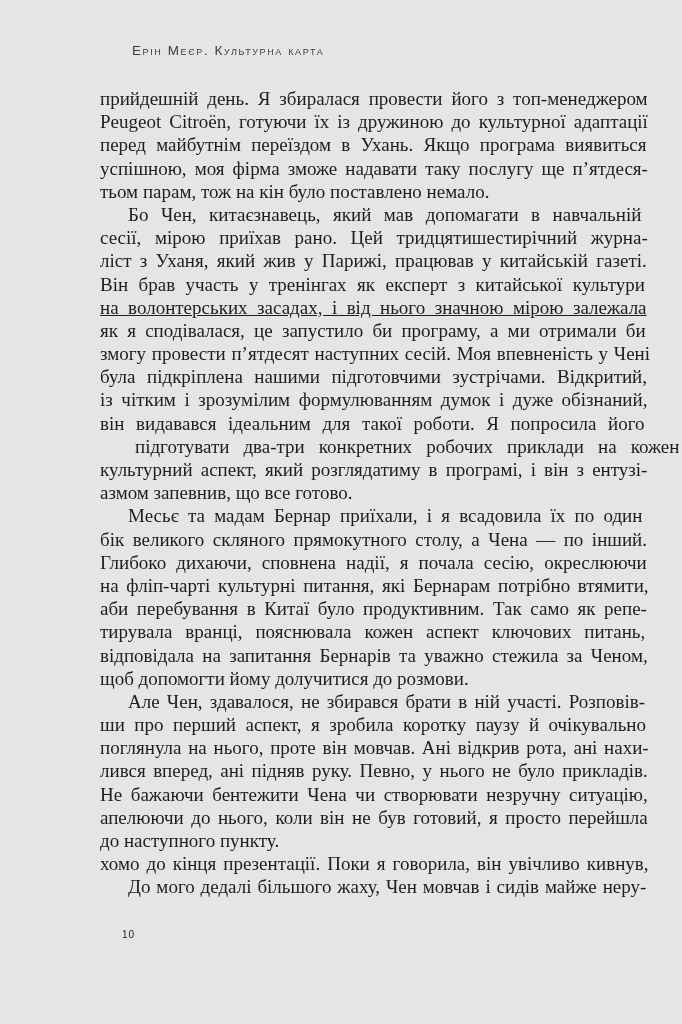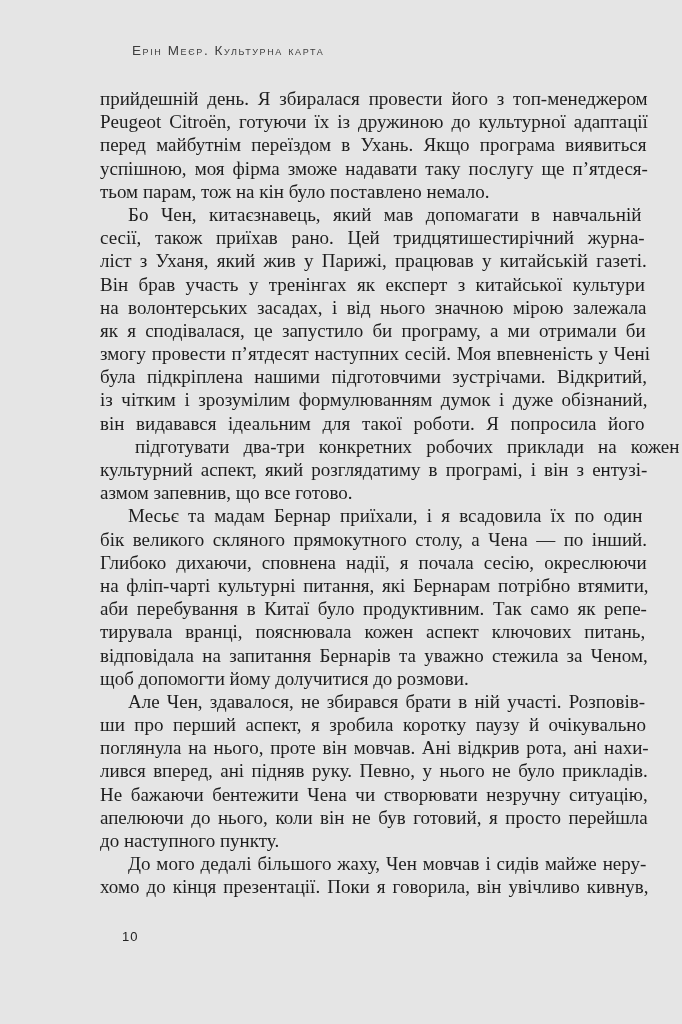--- a/index.html
+++ b/index.html
@@ -37,42 +37,42 @@
     line-height: 23.2px;
     white-space: nowrap;
     text-align: left;
   }
   .text-line.indent { padding-left: 28px; }
   .page-number {
     position: absolute;
     left: 122px;
     top: 929px;
     font-family: "Liberation Sans", "DejaVu Sans", sans-serif;
-    font-size: 13px;
+    font-size: 10px;
     letter-spacing: 1px;
     color: #222222;
   }
 </style>
 </head>
 <body>
 
 <div class="page" style="background: #e5e5e5;">
   <div class="running-header" style="color: rgb(61, 61, 61);">Ерін Меєр. Культурна карта</div>
 
   <div class="body-text" id="body-text" style="color: rgb(30, 30, 30);">
       <div class="text-line" style="word-spacing: 4.11384px;">прийдешній день. Я збиралася провести його з топ-менеджером</div>
       <div class="text-line" style="word-spacing: 3.29688px;">Peugeot Citroën, готуючи їх із дружиною до культурної адаптації</div>
       <div class="text-line" style="word-spacing: 5.5067px;">перед майбутнім переїздом в Ухань. Якщо програма виявиться</div>
       <div class="text-line" style="word-spacing: 3.26562px;">успішною, моя фірма зможе надавати таку послугу ще п’ятдеся-</div>
       <div class="text-line">тьом парам, тож на кін було поставлено немало.</div>
       <div class="text-line indent" style="word-spacing: 7.73214px;">Бо Чен, китаєзнавець, який мав допомагати в навчальній</div>
-      <div class="text-line" style="word-spacing: 8.91146px;">сесії, також приїхав рано. Цей тридцятишестирічний журна-</div>
+      <div class="text-line" style="word-spacing: 8.91146px;">сесії, мірою приїхав рано. Цей тридцятишестирічний журна-</div>
       <div class="text-line" style="word-spacing: 3.54844px;">ліст з Уханя, який жив у Парижі, працював у китайській газеті.</div>
       <div class="text-line" style="word-spacing: 5.68229px;">Він брав участь у тренінгах як експерт з китайської культури</div>
-      <div class="text-line" style="word-spacing: 4.72656px;">на волонтерських засадах, і від нього значною мірою залежала</div>
+      <div class="text-line" style="word-spacing: 4.72656px; text-decoration: underline;">на волонтерських засадах, і від нього значною мірою залежала</div>
       <div class="text-line" style="word-spacing: 4.48438px;">як я сподівалася, це запустило би програму, а ми отримали би</div>
       <div class="text-line" style="word-spacing: 1.00195px;">змогу провести п’ятдесят наступних сесій. Моя впевненість у Чені</div>
       <div class="text-line" style="word-spacing: 6.75312px;">була підкріплена нашими підготовчими зустрічами. Відкритий,</div>
       <div class="text-line" style="word-spacing: 3.79297px;">із чітким і зрозумілим формулюванням думок і дуже обізнаний,</div>
       <div class="text-line" style="word-spacing: 6.86719px;">він видавався ідеальним для такої роботи. Я попросила його</div>
       <div class="text-line" style="word-spacing: 9.3125px; margin-left: 35px;">підготувати два-три конкретних робочих приклади на кожен</div>
       <div class="text-line" style="word-spacing: 3.35243px;">культурний аспект, який розглядатиму в програмі, і він з ентузі-</div>
       <div class="text-line">азмом запевнив, що все готово.</div>
       <div class="text-line indent" style="word-spacing: 4.47969px;">Месьє та мадам Бернар приїхали, і я всадовила їх по один</div>
       <div class="text-line" style="word-spacing: 3.75521px;">бік великого скляного прямокутного столу, а Чена — по інший.</div>
@@ -82,18 +82,18 @@
       <div class="text-line" style="word-spacing: 8.11198px;">тирувала вранці, пояснювала кожен аспект ключових питань,</div>
       <div class="text-line" style="word-spacing: 3.52539px;">відповідала на запитання Бернарів та уважно стежила за Ченом,</div>
       <div class="text-line">щоб допомогти йому долучитися до розмови.</div>
       <div class="text-line indent" style="word-spacing: 2.48611px;">Але Чен, здавалося, не збирався брати в ній участі. Розповів-</div>
       <div class="text-line" style="word-spacing: 4.72396px;">ши про перший аспект, я зробила коротку паузу й очікувально</div>
       <div class="text-line" style="word-spacing: 1.975px;">поглянула на нього, проте він мовчав. Ані відкрив рота, ані нахи-</div>
       <div class="text-line" style="word-spacing: 2.7px;">лився вперед, ані підняв руку. Певно, у нього не було прикладів.</div>
       <div class="text-line" style="word-spacing: 3.85491px;">Не бажаючи бентежити Чена чи створювати незручну ситуацію,</div>
       <div class="text-line" style="word-spacing: 2.80781px;">апелюючи до нього, коли він не був готовий, я просто перейшла</div>
       <div class="text-line">до наступного пункту.</div>
+      <div class="text-line" style="word-spacing: 2.27083px;">хомо до кінця презентації. Поки я говорила, він увічливо кивнув,</div>
       <div class="text-line indent" style="word-spacing: 1.14844px;">До мого дедалі більшого жаху, Чен мовчав і сидів майже неру-</div>
-      <div class="text-line" style="word-spacing: 2.27083px;">хомо до кінця презентації. Поки я говорила, він увічливо кивнув,</div>
     </div>
 
   <div class="page-number">10</div>
 </div>
 
 </body></html>

